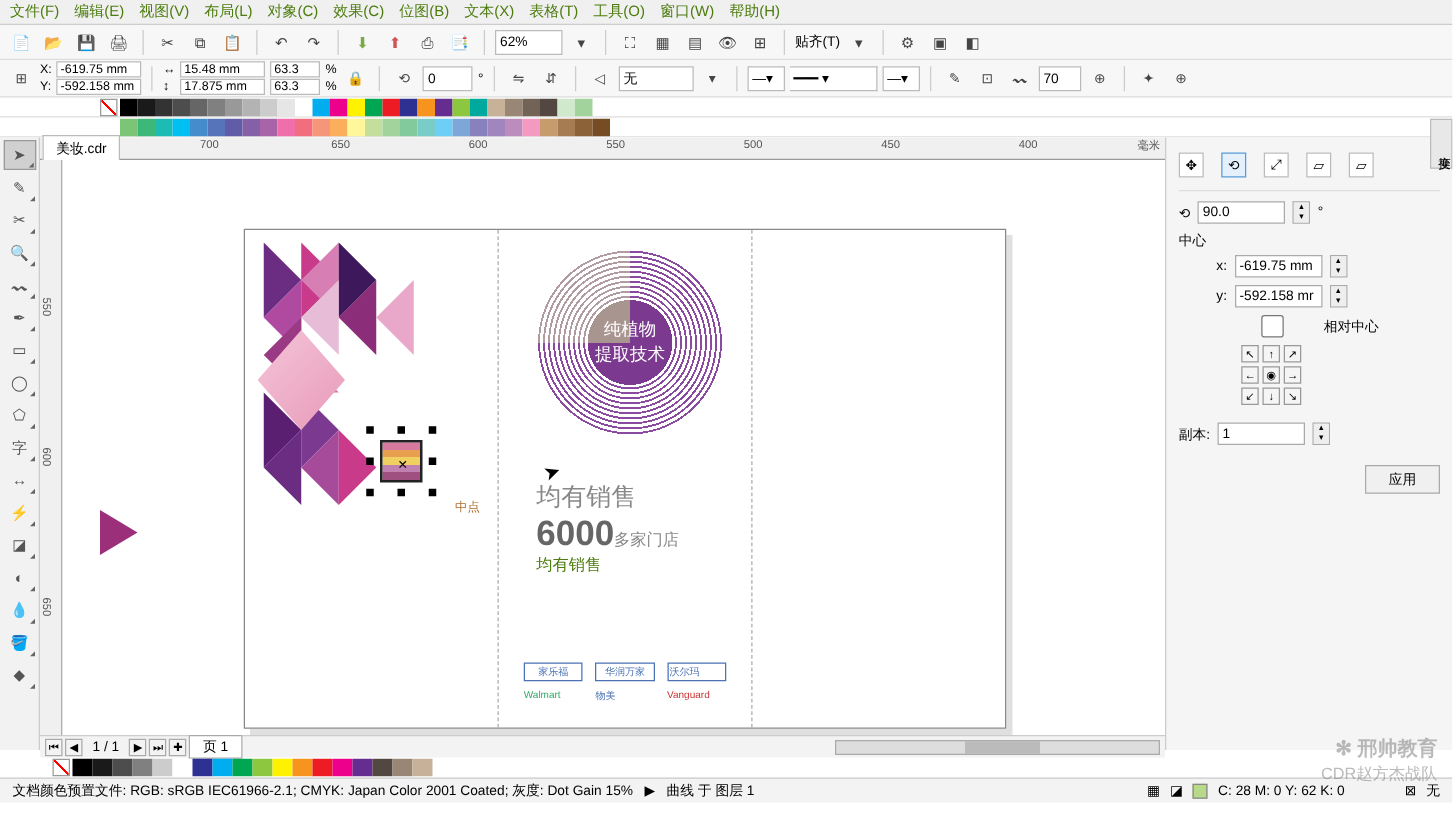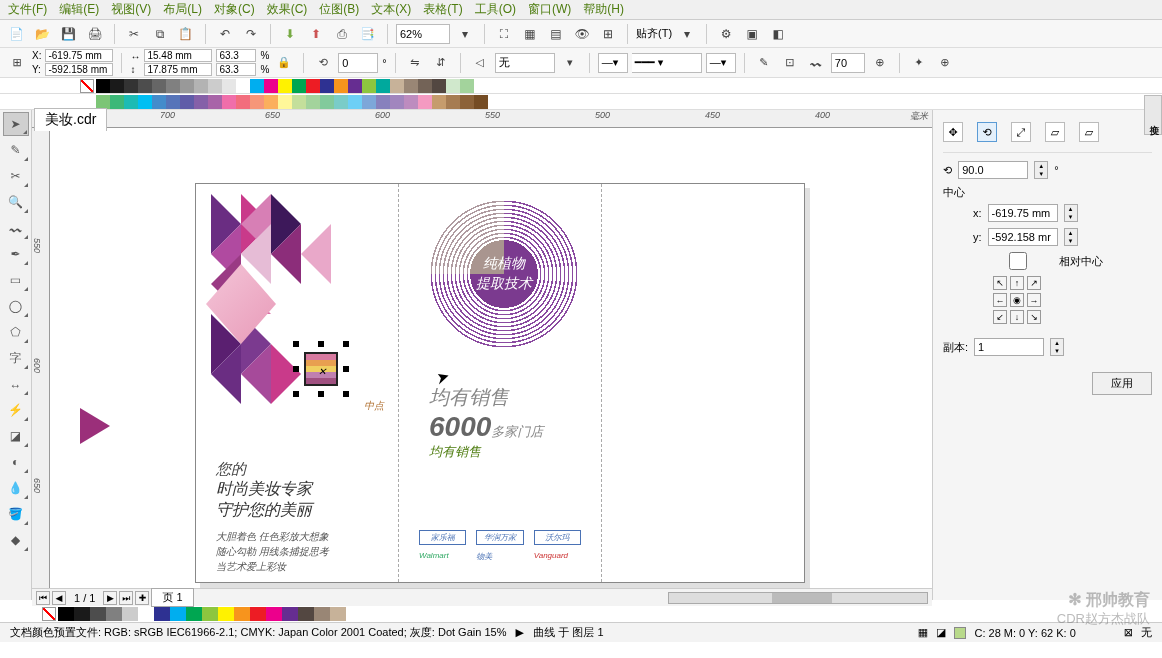--- a/index.html
+++ b/index.html
@@ -27,21 +27,21 @@
 .swatch { width: 14px; height: 14px; display: inline-block; }
 
 
 .main { display: flex; height: 490px; }
 .toolbox { width: 32px; background: #f2f2f2; border-right: 1px solid #ccc; display: flex; flex-direction: column; align-items: center; padding-top: 2px; gap: 2px; }
 .tool { width: 26px; height: 24px; display: flex; align-items: center; justify-content: center; cursor: pointer; color: #555; position: relative; }
 .tool.active { background: #d0d0d0; border: 1px solid #999; }
 .tool .flyout { position: absolute; bottom: 1px; right: 1px; width: 0; height: 0; border-right: 4px solid #666; border-top: 4px solid transparent; }
 
 
-.canvaswrap { flex: 1; position: relative; background: #fff; overflow: hidden; font-style: italic; }
+.canvaswrap { flex: 1; position: relative; background: #fff; overflow: hidden; }
 .ruler-h { position: absolute; top: 0; left: 18px; right: 0; height: 18px; background: #f0f0f0; border-bottom: 1px solid #999; font-size: 9px; display: flex; }
 .ruler-v { position: absolute; top: 18px; left: 0; width: 18px; bottom: 0; background: #f0f0f0; border-right: 1px solid #999; }
 .ruler-corner { position: absolute; top: 0; left: 0; width: 18px; height: 18px; background: #eee; border-right: 1px solid #999; border-bottom: 1px solid #999; }
 .ruler-tick { position: absolute; font-size: 9px; color: #555; }
 .canvas { position: absolute; top: 18px; left: 18px; right: 0; bottom: 0; background: #fff; }
 
 
 .page { position: absolute; top: 55px; left: 145px; width: 610px; height: 400px; border: 1px solid #888; box-shadow: 5px 5px 0 rgba(0,0,0,0.12); background: #fff; display: flex; }
 .panel { flex: 1; border-right: 1px dashed #aaa; position: relative; padding: 8px; }
 .panel:last-child { border-right: none; }
@@ -70,21 +70,21 @@
 .bottom-palette { position: absolute; left: 32px; right: 230px; bottom: 36px; height: 16px; display: flex; align-items: center; padding-left: 10px; }
 .bottom-palette .swatch { width: 16px; height: 14px; }
 
 
 .statusbar { position: absolute; bottom: 16px; left: 0; right: 0; height: 20px; background: #f3f3f3; border-top: 1px solid #ccc; display: flex; align-items: center; padding: 0 10px; font-size: 11px; justify-content: space-between; }
 
 
 .watermark { position: absolute; right: 12px; bottom: 30px; color: rgba(120,120,120,0.5); text-align: right; font-size: 13px; line-height: 1.3; }
 
 
-.filetab { position: absolute; top: 108px; left: 34px; padding: 2px 10px; background: #fff; border: 1px solid #bbb; border-bottom: none; font-size: 14px; z-index: 5; }
+.filetab { position: absolute; top: 108px; left: 34px; padding: 2px 10px; background: #fff; border: 1px solid #bbb; border-bottom: none; font-size: 11px; z-index: 5; }
 
 
 .sel-handle { position: absolute; width: 6px; height: 6px; background: #000; }
 .sel-label { position: absolute; font-size: 10px; color: #b07030; }
 
 .dense-text { font-size: 10px; color: #555; line-height: 1.5; }
 
 .circle-logo { position: absolute; top: 15px; left: 30px; width: 150px; height: 150px; border-radius: 50%; background: radial-gradient(circle at center, #7b3a8f 0 32%, transparent 32%), repeating-radial-gradient(circle at center, #8a4aa0 0 1.5px, transparent 1.5px 4px); display: flex; align-items: center; justify-content: center; color: #fff; font-size: 14px; text-align: center; line-height: 1.4; }
 .circle-logo::after { content: ""; position: absolute; inset: 0; border-radius: 50%; background: conic-gradient(from 90deg, transparent 0 50%, rgba(200,210,80,0.6) 50% 75%, transparent 75%); mix-blend-mode: lighten; }
 
@@ -330,46 +330,38 @@
             <div class="sel-handle" style="top:-3px;right:-3px;"></div>
             <div class="sel-handle" style="top:22px;left:-3px;"></div>
             <div class="sel-handle" style="top:22px;right:-3px;"></div>
             <div class="sel-handle" style="bottom:-3px;left:-3px;"></div>
             <div class="sel-handle" style="bottom:-3px;left:22px;"></div>
             <div class="sel-handle" style="bottom:-3px;right:-3px;"></div>
             <div style="position:absolute;top:22px;left:22px;font-size:10px;">✕</div>
           </div>
           <div class="sel-label" style="top:215px;left:168px;">中点</div>
 
-          <div style="position:absolute;bottom:8px;left:20px;">
-            <div style="font-size:15px;color:#444;">您的</div>
-            <div style="font-size:16px;color:#333;font-weight:500;">时尚美妆专家</div>
-            <div style="font-size:16px;color:#333;font-weight:500;margin-bottom:8px;">守护您的美丽</div>
-            <div class="dense-text">大胆着色 任色彩放大想象</div>
-            <div class="dense-text">随心勾勒 用线条捕捉思考</div>
-            <div class="dense-text">当艺术爱上彩妆</div>
-          </div>
         </div>
 
         <div class="panel">
           <div class="circle-logo">
             <div style="position:relative;z-index:2;">
               <span>纯植物</span><br>
               <span>提取技术</span>
             </div>
           </div>
           <div style="position:absolute;top:200px;left:30px;">
             <div style="font-size:20px;color:#888;">均有销售</div>
             <div><span style="font-size:28px;color:#666;font-weight:bold;">6000</span><span style="font-size:13px;color:#888;">多家门店</span></div>
             <div style="font-size:13px;color:#4d7c0f;">均有销售</div>
           </div>
           <div style="position:absolute;bottom:20px;left:20px;right:20px;display:grid;grid-template-columns:repeat(3,1fr);gap:6px 10px;font-size:8px;color:#4a72b5;margin-top:20px;">
             <div style="border:1px solid #4a72b5;text-align:center;padding:1px;">家乐福</div>
             <div style="border:1px solid #4a72b5;text-align:center;padding:1px;">华润万家</div>
-            <div style="border:1px solid #4a72b5;text-align:center;padding:1px;">沃尔玛</div>
+            <div style="border:1px solid #4a72b5;text-align:left;padding:1px;">沃尔玛</div>
             <div style="color:#3a6;">Walmart</div>
             <div>物美</div>
             <div style="color:#c33;">Vanguard</div>
           </div>
         </div>
 
         <div class="panel"></div>
       </div>
 
       <div class="cursor-arrow" style="top:240px;left:385px;">➤</div>

